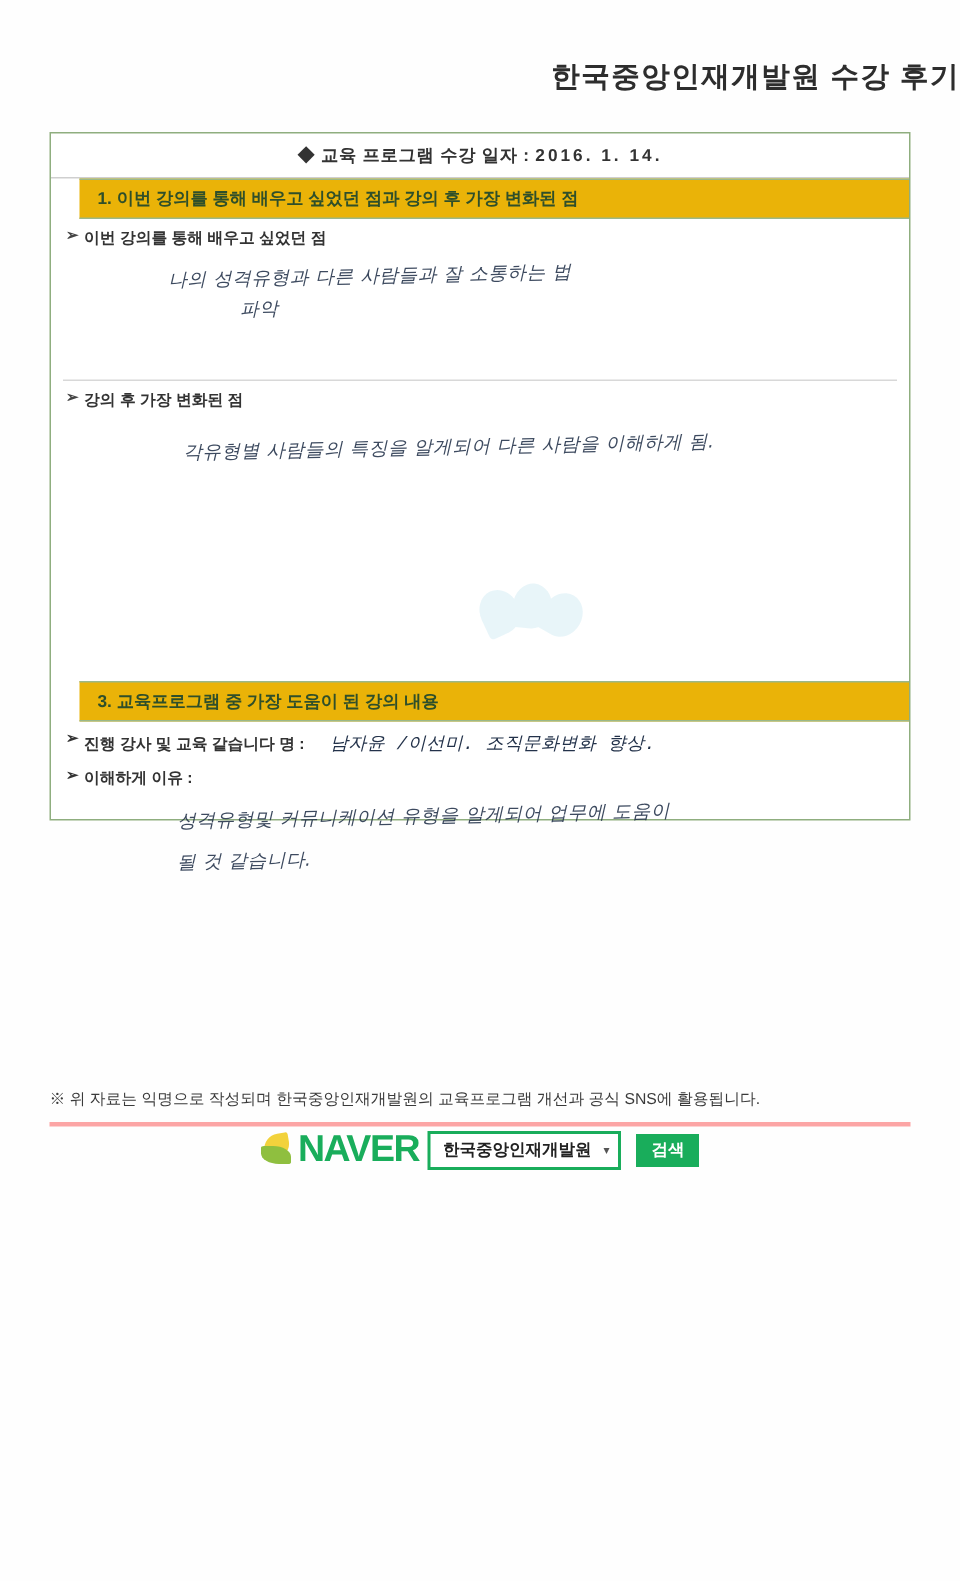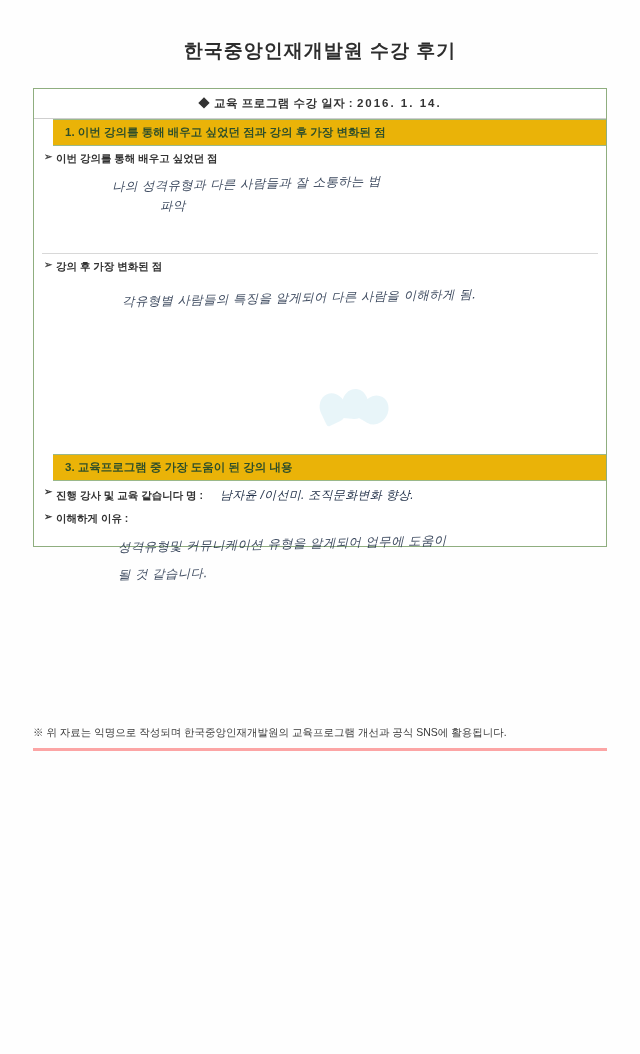--- a/index.html
+++ b/index.html
@@ -15,21 +15,21 @@
     position: relative;
     overflow: hidden;
   }
   .page {
     width: 640px;
     height: 1054px;
     position: relative;
     background: #fefefe;
   }
   .title {
-    text-align: center;
+    text-align: right;
     font-size: 19px;
     font-weight: bold;
     color: #2d2d2d;
     letter-spacing: 1px;
     padding-top: 38px;
     padding-bottom: 6px;
   }
   .sheet {
     position: absolute;
     left: 33px;
@@ -107,21 +107,21 @@
     padding: 6px 0 2px 22px;
     position: relative;
   }
   .inline-field .arrow {
     position: absolute;
     left: 10px;
     top: 5px;
     font-size: 10px;
   }
   .inline-hand {
-    font-family: Liberation Sans, sans-serif;
+    font-family: Liberation Mono, monospace;
     color: #23324a;
     font-style: italic;
     font-weight: normal;
     font-size: 12px;
     margin-left: 14px;
     letter-spacing: .3px;
   }
   .footnote {
     position: absolute;
     left: 33px;
@@ -279,14 +279,28 @@
     <div class="watermark">
       <div style="left:0; top:4px; transform:rotate(-25deg);"></div>
       <div style="left:22px; top:0px; transform:rotate(5deg);"></div>
       <div style="left:42px; top:6px; transform:rotate(30deg);"></div>
     </div>
 
   </div>
 
   <div class="footnote">※ 위 자료는 익명으로 작성되며 한국중앙인재개발원의 교육프로그램 개선과 공식 SNS에 활용됩니다.</div>
 
+  <div class="naver-row">
+    <div class="naver-logo">
+      <span class="naver-leaf">
+        <span class="l1"></span>
+          <span class="l2"></span>
+      </span>
+      <span>NAVER</span>
+    </div>
+    <div class="search-box">
+      <span class="search-text">한국중앙인재개발원</span>
+      <span class="search-caret">▾</span>
+    </div>
+    <div class="search-btn">검색</div>
+  </div>
 
 </div>
 
 </body></html>

